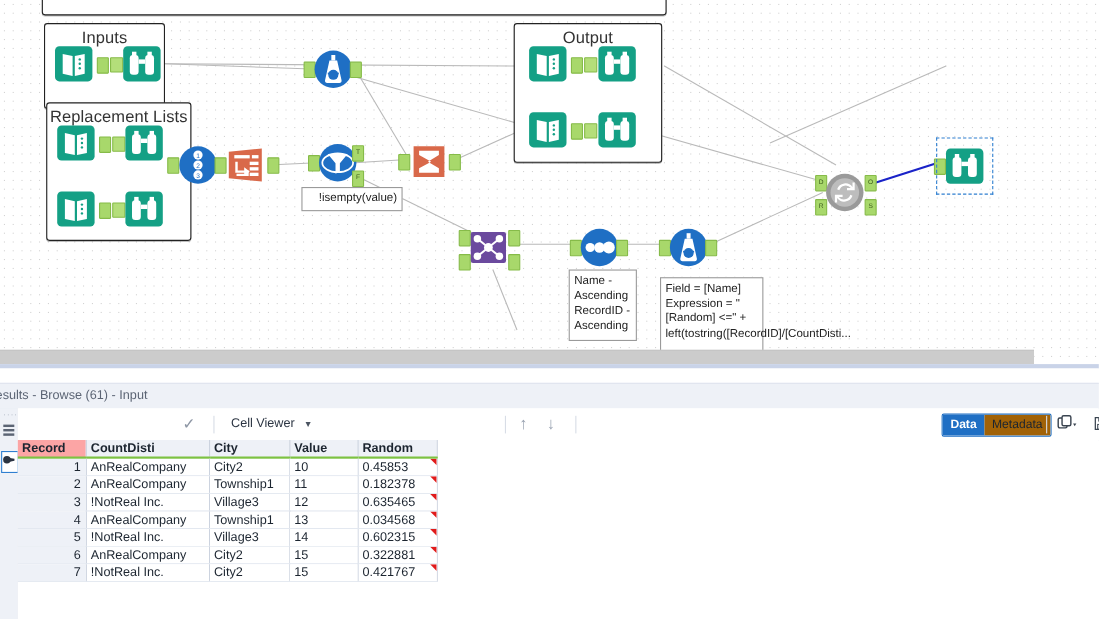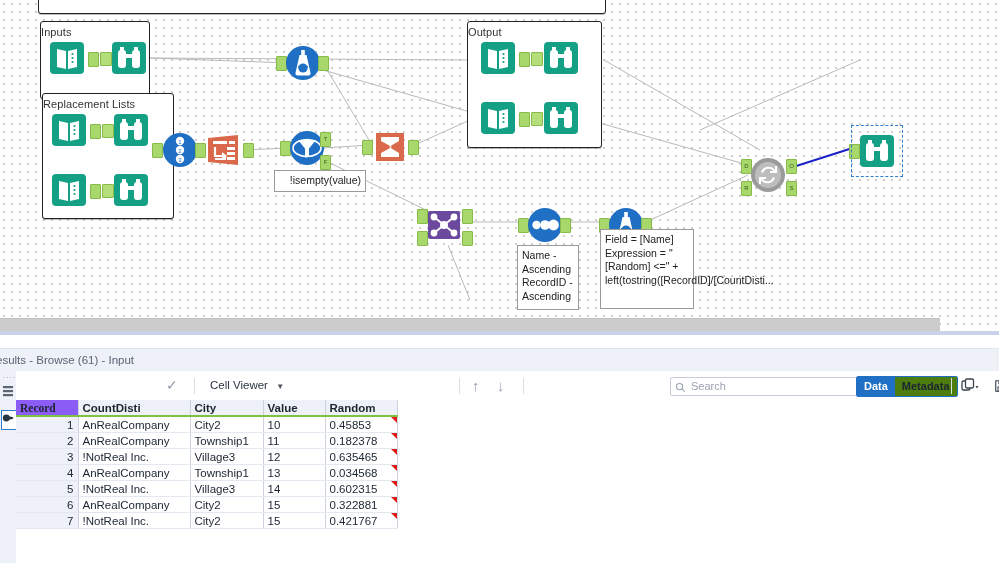--- a/index.html
+++ b/index.html
@@ -31,22 +31,22 @@
   .canvas-bottomline{
     position:absolute;left:0;top:331px;width:999px;height:4px;background:#c9d3e8;
   }
 
   
   .tcontainer{
     position:absolute;background:#ffffff;border:1.6px solid #222;border-radius:3px;
     box-shadow:0 1px 0 rgba(0,0,0,.25);
   }
   .tcontainer .ctitle{
-    position:absolute;left:0;right:0;top:4px;
-    font-size:11px;color:#333;letter-spacing:.1px;
+    position:absolute;left:0;right:0;top:4px;text-align:center;
+    font-size:15px;color:#333;letter-spacing:.1px;
   }
 
   
   .tool{position:absolute;width:40px;height:40px;}
   .tool svg{display:block;width:40px;height:40px;}
   .tool.sel{outline:1.5px dashed #2f7fd0;outline-offset:5px;}
 
   
   .nub{position:absolute;width:9px;height:13px;background:#a8d86b;border:1px solid #86bb49;border-radius:1px;}
   .nub.sq{width:10px;height:12px;background:#b4de7a;}
@@ -94,31 +94,31 @@
   }
   .searchbox .sicon{position:absolute;left:4px;top:3px;}
   .seg{
     position:absolute;top:5px;height:19px;border:1px solid #1f6fc4;border-radius:2px;overflow:hidden;
     display:flex;
   }
   .seg div{
     font-size:11px;line-height:19px;padding:0 7px;cursor:default;
   }
   .seg .on{background:#1f6fc4;color:#fff;font-weight:bold;}
-  .seg .off{background:#4d7c0f;color:#1c2530;font-weight:bold;}
+  .seg .off{background:#a16207;color:#1c2530;font-weight:normal;}
 
   
   .grid-wrap{position:absolute;left:16px;top:65px;width:983px;height:163px;background:#fff;overflow:hidden;}
   table.dt{border-collapse:collapse;font-size:11.5px;color:#1c2530;table-layout:fixed;}
   table.dt th{
     font-size:11.5px;font-weight:bold;text-align:left;color:#1c2530;
     background:#eef1f7;border-right:1px solid #ccd3df;border-bottom:2px solid #7dc242;
     height:15px;padding:0 4px;vertical-align:middle;
   }
-  table.dt th.recordh{background:#8b5cf6;text-align:left;font-family:Liberation Serif, serif;}
+  table.dt th.recordh{background:#fca5a5;text-align:left;}
   table.dt td{
     border-right:1px solid #ccd3df;border-bottom:1px solid #e3e8f0;
     height:15px;padding:0 4px;background:#ffffff;position:relative;white-space:nowrap;
     overflow:hidden;
   }
   table.dt td.rec{background:#eef1f7;text-align:right;color:#1c2530;}
   .tri{
     position:absolute;right:0;top:0;width:0;height:0;
     border-top:6px solid #e01b1b;border-left:6px solid transparent;
   }
@@ -406,21 +406,21 @@
           <rect x="9" y="12" width="8" height="18" rx="3" fill="#fff"></rect>
           <rect x="23" y="12" width="8" height="18" rx="3" fill="#fff"></rect>
           <rect x="17" y="16" width="6" height="4" fill="#fff"></rect>
           <rect x="11" y="9" width="4" height="4" fill="#fff"></rect>
           <rect x="25" y="9" width="4" height="4" fill="#fff"></rect>
         </svg>
     </div>
 
     <div class="note" style="left:274px;top:170px;width:82px;text-align:right;">!isempty(value)</div>
     <div class="note" style="left:517px;top:245px;width:52px;height:57px;">Name - Ascending RecordID - Ascending</div>
-    <div class="note" style="left:600px;top:229px;width:84px;height:72px;">Field = [Name] Expression = "[Random] &lt;=" + left(tostring([RecordID]/[CountDisti...</div>
+    <div class="note" style="left:600px;top:252px;width:84px;height:72px;">Field = [Name] Expression = "[Random] &lt;=" + left(tostring([RecordID]/[CountDisti...</div>
 
     <div class="canvas-hscroll">
       <div class="thumb"></div>
     </div>
   </div>
   <div class="canvas-bottomline"></div>
 
   <div class="results">
 
     <div class="results-title">
@@ -449,29 +449,20 @@
       <div class="sep" style="left:178px;"></div>
       <div class="tb-item" style="left:194px;">
         <span>Cell Viewer</span>
         <span style="font-size:8px;color:#4a5461;margin-left:5px;">▼</span>
       </div>
       <div class="sep" style="left:443px;"></div>
       <div class="tb-item" style="left:456px;color:#9aa3b2;font-size:15px;">↑</div>
       <div class="tb-item" style="left:481px;color:#9aa3b2;font-size:15px;">↓</div>
       <div class="sep" style="left:507px;"></div>
 
-      <div class="searchbox">
-        <span class="sicon">
-          <svg viewBox="0 0 12 12" width="11" height="11">
-              <circle cx="5" cy="5" r="3.4" fill="none" stroke="#9aa3b2" stroke-width="1.2"></circle>
-              <path d="M7.6 7.6 L10.5 10.5" stroke="#9aa3b2" stroke-width="1.2"></path>
-            </svg>
-        </span>
-        <span>Search</span>
-      </div>
 
       <div class="seg" style="left:840px;">
         <div class="on">Data</div>
         <div class="off">Metadata</div>
       </div>
       <div class="sep" style="left:935px;"></div>
       <div class="tb-item" style="left:944px;">
         <svg viewBox="0 0 20 16" width="20" height="16" style="vertical-align:middle;">
             <rect x="2" y="3" width="8" height="9" rx="1.4" fill="none" stroke="#3a4450" stroke-width="1.3"></rect>
             <rect x="5.5" y="1" width="8" height="9" rx="1.4" fill="#fff" stroke="#3a4450" stroke-width="1.3"></rect>

